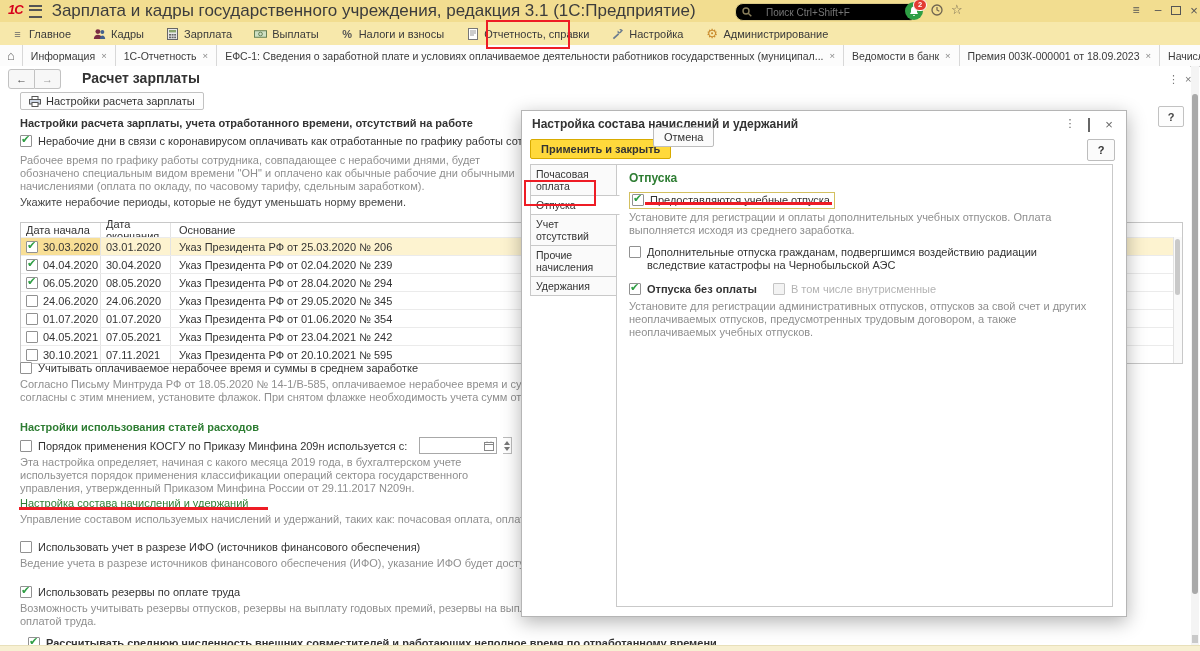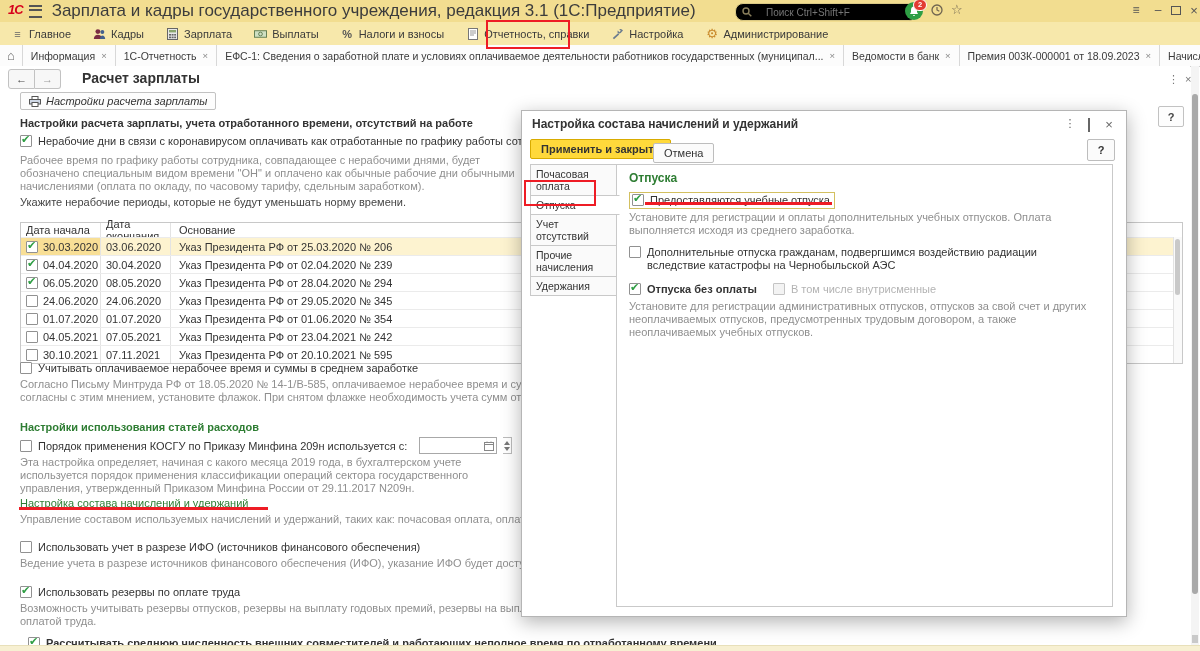--- a/index.html
+++ b/index.html
@@ -38,21 +38,21 @@
   
   .page{position:absolute;top:66px;left:0;width:1190px;height:585px;background:#fff;}
   .navbtns{position:absolute;left:8px;top:3px;display:flex;}
   .navbtn{width:25px;height:18px;border:1px solid #c2c2c2;background:#f7f7f7;display:flex;align-items:center;
           justify-content:center;color:#444;font-size:11px;}
   .navbtn:first-child{border-radius:3px 0 0 3px;}
   .navbtn:last-child{border-radius:0 3px 3px 0;border-left:none;color:#9a9a9a;}
   .pagetitle{position:absolute;left:82px;top:4px;font-size:14px;font-weight:bold;color:#333;}
   .pgico{position:absolute;top:7px;color:#777;font-size:11px;}
   .btn{display:inline-flex;align-items:center;gap:5px;border:1px solid #c2c2c2;background:#fdfdfd;border-radius:2px;
-       padding:2px 8px;font-size:11px;color:#333;font-style:italic;}
+       padding:2px 8px;font-size:11px;color:#333;}
   .helpbtn{position:absolute;left:1158px;top:40px;width:24px;height:19px;border:1px solid #c2c2c2;border-radius:2px;
        background:#fdfdfd;display:flex;align-items:center;justify-content:center;font-weight:bold;color:#444;}
   .bold-lbl{font-weight:bold;color:#333;}
   .note{color:#8f8f8f;line-height:13px;}
   .green-h{color:#2e7d33;font-weight:bold;}
   .green-link{color:#2e7d33;text-decoration:underline;}
   .cbrow{display:flex;align-items:flex-start;gap:6px;}
   .cb{width:12px;height:12px;border:1px solid #919191;background:#fff;box-sizing:border-box;flex:none;
       position:relative;border-radius:1px;}
   .cb.checked::after{content:"\2714";position:absolute;left:0px;top:-3px;font-size:11px;color:#2f9e44;font-weight:bold;}
@@ -285,21 +285,21 @@
         <div class="td3">
             <span>Основание</span>
           </div>
       </div>
       <div class="tr sel">
         <div class="td1">
             <span class="cb checked"></span>
             <span>30.03.2020</span>
           </div>
         <div class="td2">
-            <span>03.06.2020</span>
+            <span>03.01.2020</span>
           </div>
         <div class="td3">
             <span>Указ Президента РФ от 25.03.2020 № 206</span>
           </div>
       </div>
       <div class="tr">
         <div class="td1">
             <span class="cb checked"></span>
             <span>04.04.2020</span>
           </div>
@@ -423,21 +423,21 @@
     </div>
   </div>
 
   <div class="dialog">
     <div class="dlg-title">Настройка состава начислений и удержаний</div>
     <span class="dlg-ctl" style="left:541px;">⋮</span>
     <span class="dlg-ctl" style="left:560px;top:8px;"><span class="restore-glyph" style="border-color:#666;"></span></span>
     <span class="dlg-ctl" style="left:580px;font-size:13px;">×</span>
 
     <span class="btn-yellow abs" style="left:8px;top:28px;">Применить и закрыть</span>
-    <span class="btn-gray abs" style="left:131px;top:32px;">Отмена</span>
+    <span class="btn-gray abs" style="left:131px;top:16px;">Отмена</span>
     <span class="dlg-help">?</span>
 
     <div class="dlg-tabs">
       <div class="dtab">Почасовая оплата</div>
       <div class="dtab sel">Отпуска</div>
       <div class="dtab">Учет отсутствий</div>
       <div class="dtab">Прочие начисления</div>
       <div class="dtab">Удержания</div>
     </div>
 

